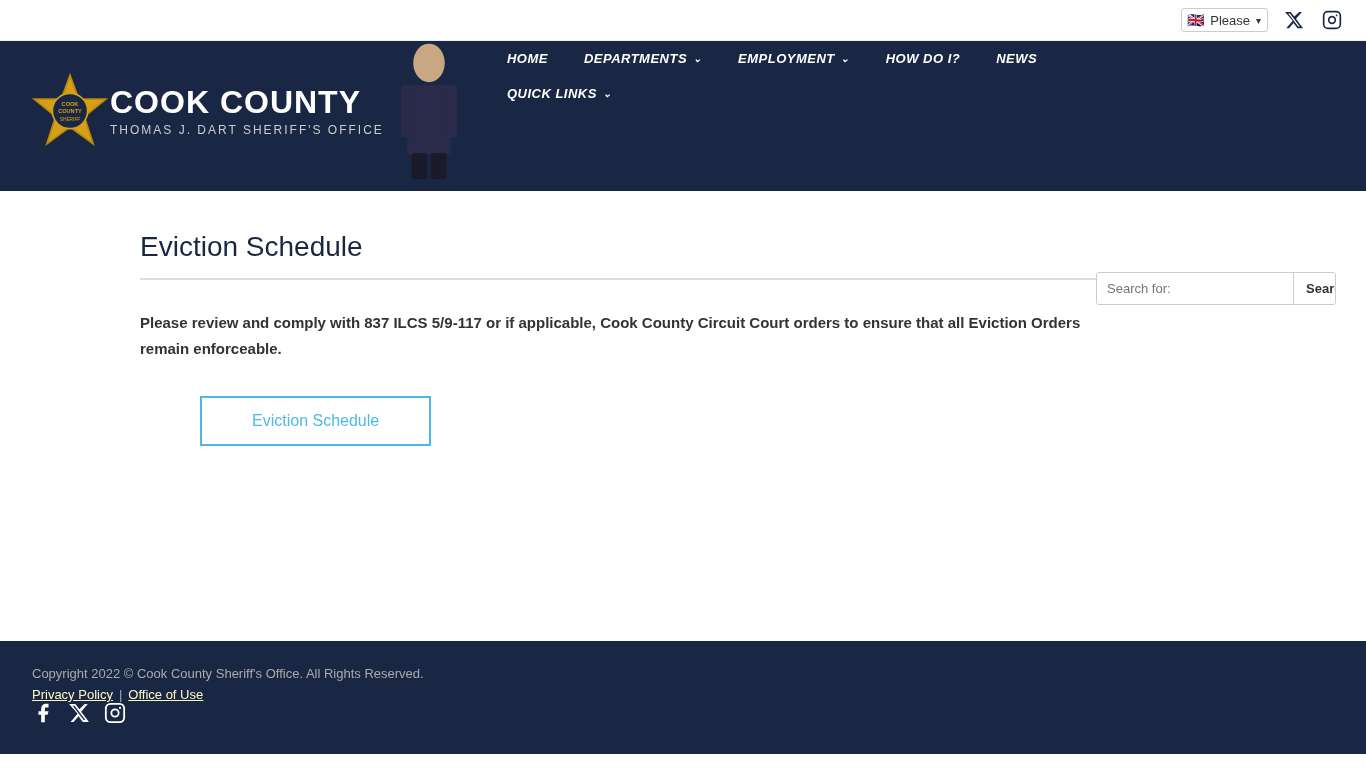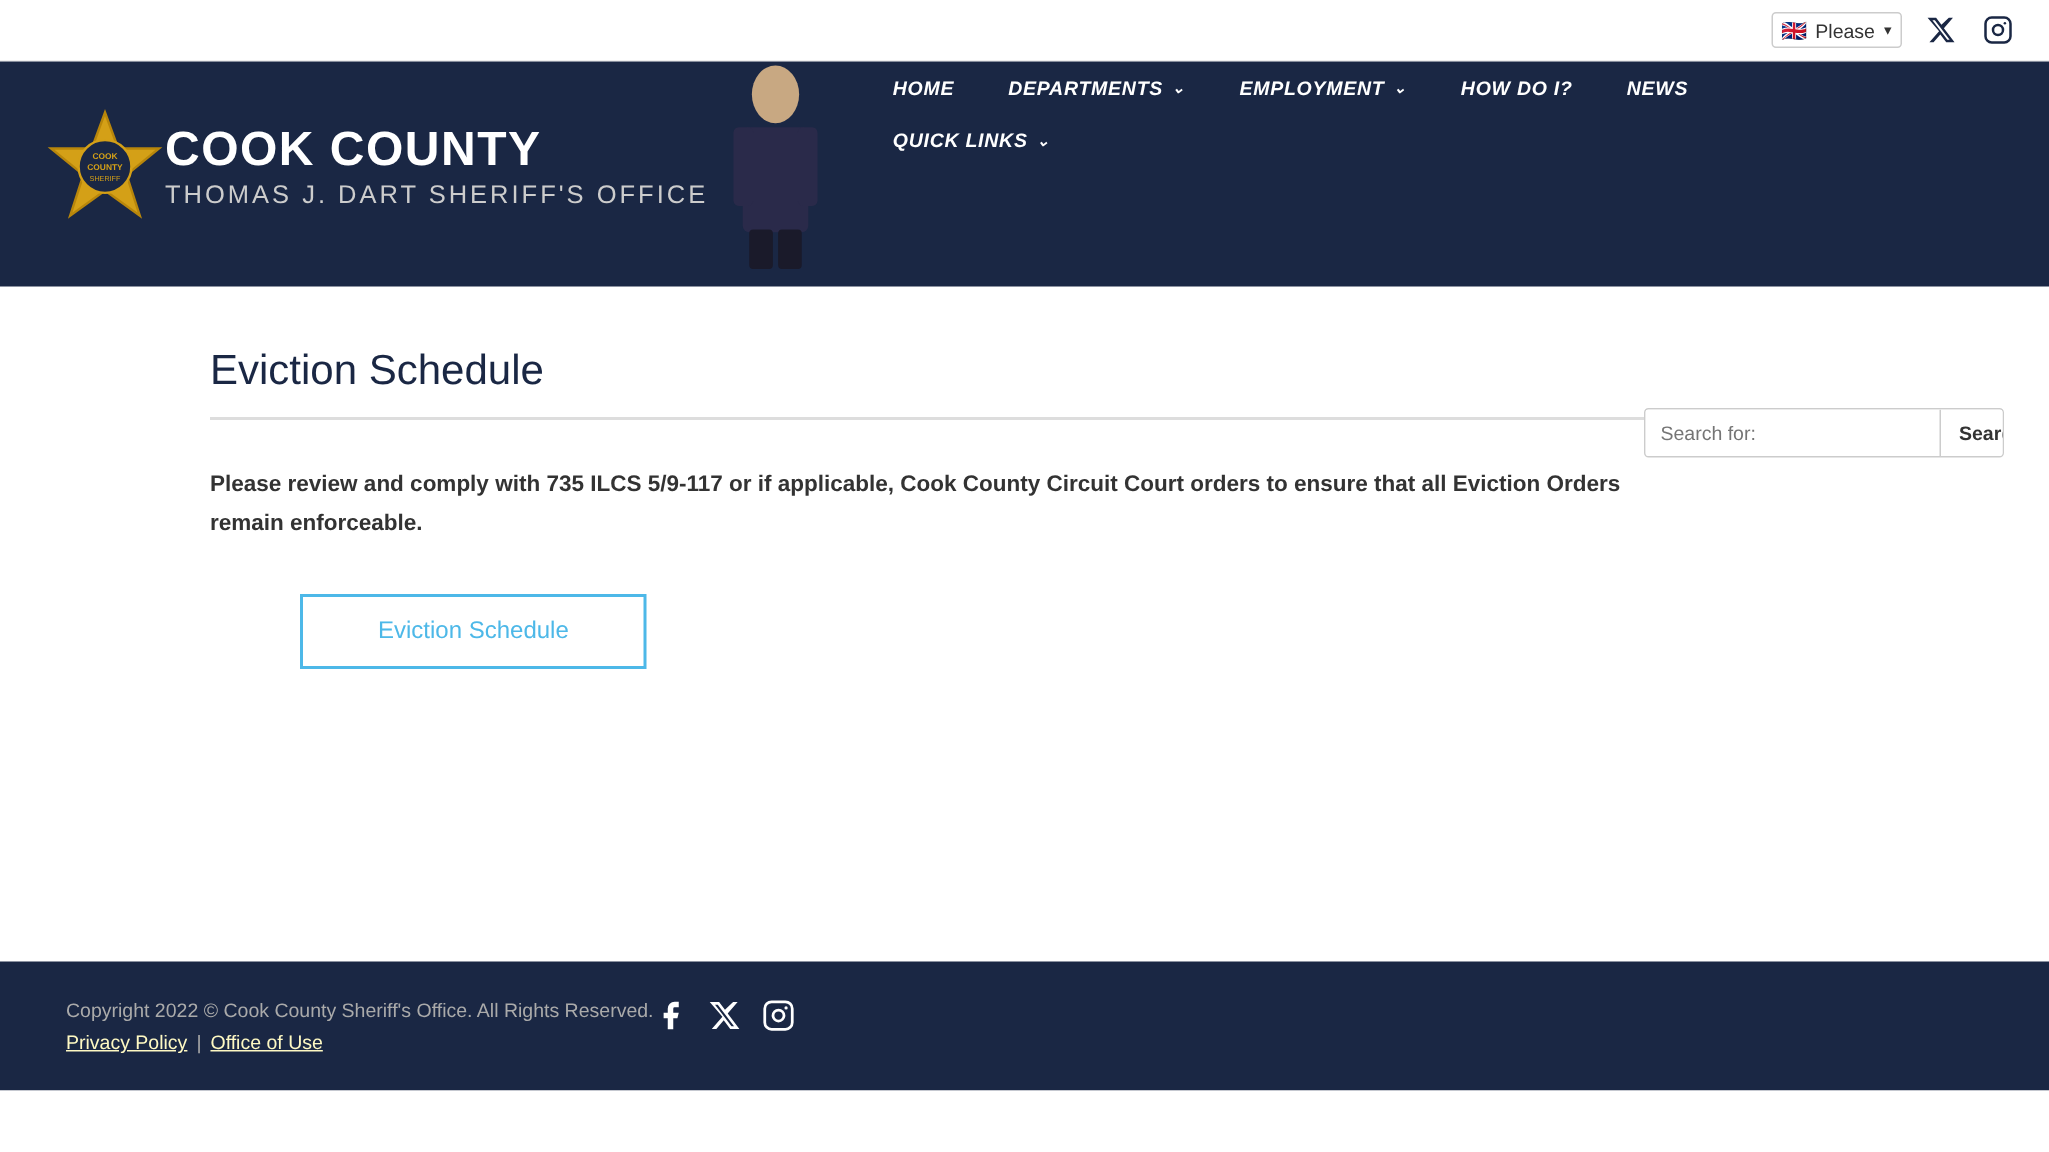--- a/index.html
+++ b/index.html
@@ -65,21 +65,21 @@
     .logo-cook-county {
       color: #fff;
       font-size: 32px;
       font-weight: 900;
       letter-spacing: 1px;
       line-height: 1.1;
       text-transform: uppercase;
     }
     .logo-subtitle {
       color: #ccc;
-      font-size: 17px;
+      font-size: 12px;
       letter-spacing: 2px;
       text-transform: uppercase;
       margin-top: 2px;
     }
     .logo-person {
       height: 140px;
       margin-left: 5px;
     }
 
     nav {
@@ -177,24 +177,25 @@
       padding: 8px 12px;
       font-size: 13px;
       font-weight: 600;
       color: #333;
       cursor: pointer;
     }
 
     
     footer {
       background: #1a2744;
-      padding: 25px 44px;
-      display: flex;
-      justify-content: flex-start;
+      padding: 25px 32px;
+      display: flex;
+      justify-content: flex-end;
       align-items: flex-start;
+      flex-direction: column;
     }
     .footer-left {
       color: #aaa;
       font-size: 13px;
     }
     .footer-links {
       margin-top: 6px;
       display: flex;
       gap: 6px;
     }
@@ -304,21 +305,21 @@
         <span>QUICK LINKS</span>
         <span class="nav-arrow">⌄</span>
       </a>
     </div>
   </nav>
 </header>
 
 <div class="main-content">
   <div class="content-area">
     <h1 class="page-title">Eviction Schedule</h1>
-    <p class="content-text">Please review and comply with 735 ILCS 5/9-117 or if applicable, Cook County Circuit Court orders to ensure that all Eviction Orders remain enforceable.</p>
+    <p class="content-text">Please review and comply with 837 ILCS 5/9-117 or if applicable, Cook County Circuit Court orders to ensure that all Eviction Orders remain enforceable.</p>
     <a class="eviction-btn" href="#">Eviction Schedule</a>
   </div>
 
   <div class="sidebar">
     <div class="search-box">
       <input class="search-input" type="text" placeholder="Search for:" style="">
       <button class="search-btn">Search</button>
     </div>
   </div>
 </div>

